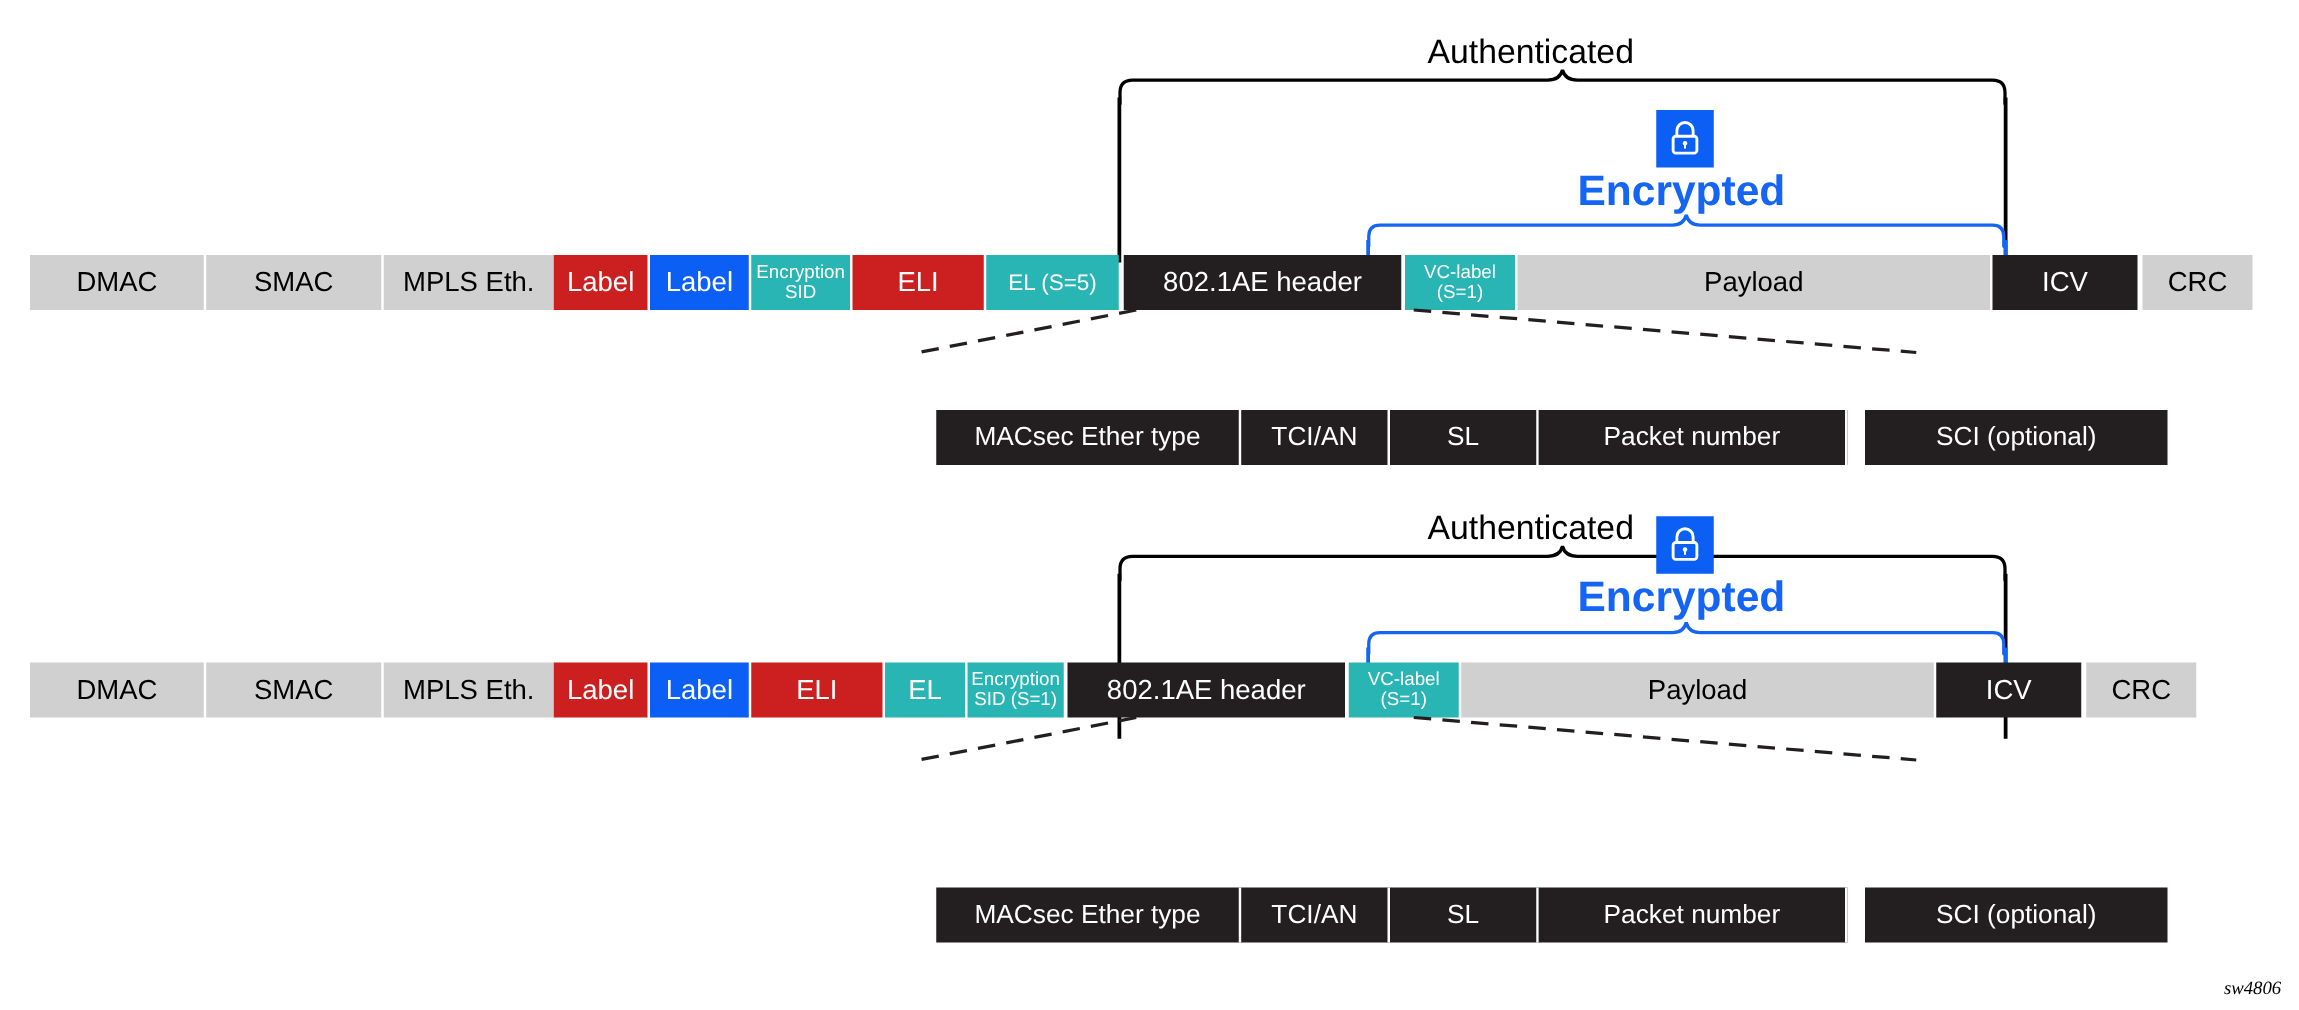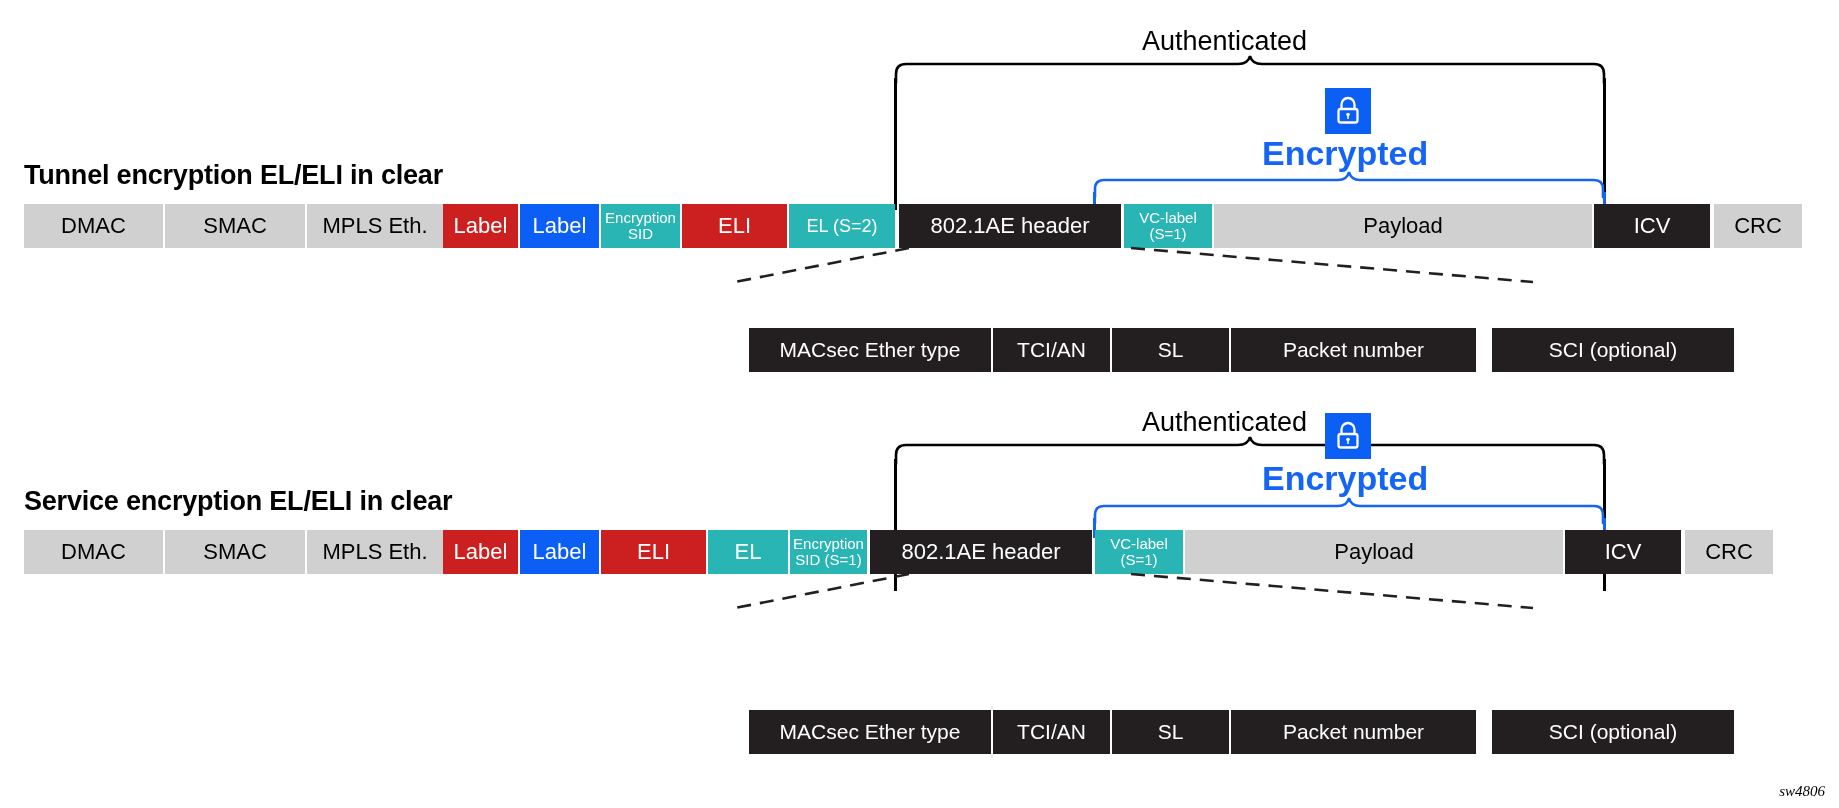--- a/index.html
+++ b/index.html
@@ -99,38 +99,37 @@
   <div class="abs enc-label" style="left:1262px; top:134px;">Encrypted</div>
 
   <div class="abs" style="left:1093px; top:176px;">
     <svg width="513" height="22" viewBox="0 0 513 22">
       <path d="M2,21 L2,13 Q2,4 11,4 L245,4 Q254,4 256,-4 Q258,4 267,4 L501,4 Q510,4 510,13 L510,21" fill="none" stroke="#1565f5" stroke-width="2.6" stroke-linecap="round"></path>
     </svg>
   </div>
   <div class="abs" style="left:1093px; top:192px; width:2.6px; height:20px; background:#1565f5;"></div>
   <div class="abs" style="left:1603px; top:192px; width:2.6px; height:20px; background:#1565f5;"></div>
 
-  <div class="abs row-title" style="left:24px; top:160px;">Tunnel encryption EL/ELI in clear</div>
 
   <div class="packet" style="left:24px; top:204px; width:1786px;">
     <div class="cell gray fs22" style="width:139px;">DMAC</div>
     <div class="cell sp" style="width:2px;"></div>
     <div class="cell gray fs22" style="width:140px;">SMAC</div>
     <div class="cell sp" style="width:2px;"></div>
     <div class="cell gray fs22" style="width:136px;">MPLS Eth.</div>
     <div class="cell red fs22" style="width:75px;">Label</div>
     <div class="cell sp" style="width:2px;"></div>
     <div class="cell blue fs22" style="width:79px;">Label</div>
     <div class="cell sp" style="width:2px;"></div>
     <div class="cell teal fs15" style="width:79px;">Encryption
 SID</div>
     <div class="cell sp" style="width:2px;"></div>
     <div class="cell red fs22" style="width:105px;">ELI</div>
     <div class="cell sp" style="width:2px;"></div>
-    <div class="cell teal fs18" style="width:106px;">EL (S=2)</div>
+    <div class="cell teal fs18" style="width:106px;">EL (S=5)</div>
     <div class="cell sp" style="width:4px;"></div>
     <div class="cell black fs22" style="width:222px;">802.1AE header</div>
     <div class="cell sp" style="width:3px;"></div>
     <div class="cell teal fs15" style="width:88px;">VC-label
 (S=1)</div>
     <div class="cell sp" style="width:2px;"></div>
     <div class="cell gray fs22" style="width:378px;">Payload</div>
     <div class="cell sp" style="width:2px;"></div>
     <div class="cell black fs22" style="width:116px;">ICV</div>
     <div class="cell sp" style="width:4px;"></div>
@@ -174,35 +173,34 @@
   <div class="abs enc-label" style="left:1262px; top:459px;">Encrypted</div>
 
   <div class="abs" style="left:1093px; top:502px;">
     <svg width="513" height="22" viewBox="0 0 513 22">
       <path d="M2,21 L2,13 Q2,4 11,4 L245,4 Q254,4 256,-4 Q258,4 267,4 L501,4 Q510,4 510,13 L510,21" fill="none" stroke="#1565f5" stroke-width="2.6" stroke-linecap="round"></path>
     </svg>
   </div>
   <div class="abs" style="left:1093px; top:518px; width:2.6px; height:20px; background:#1565f5;"></div>
   <div class="abs" style="left:1603px; top:518px; width:2.6px; height:20px; background:#1565f5;"></div>
 
-  <div class="abs row-title" style="left:24px; top:486px;">Service encryption EL/ELI in clear</div>
 
   <div class="packet" style="left:24px; top:530px; width:1786px;">
     <div class="cell gray fs22" style="width:139px;">DMAC</div>
     <div class="cell sp" style="width:2px;"></div>
     <div class="cell gray fs22" style="width:140px;">SMAC</div>
     <div class="cell sp" style="width:2px;"></div>
     <div class="cell gray fs22" style="width:136px;">MPLS Eth.</div>
     <div class="cell red fs22" style="width:75px;">Label</div>
     <div class="cell sp" style="width:2px;"></div>
     <div class="cell blue fs22" style="width:79px;">Label</div>
     <div class="cell sp" style="width:2px;"></div>
     <div class="cell red fs22" style="width:105px;">ELI</div>
     <div class="cell sp" style="width:2px;"></div>
-    <div class="cell teal fs22" style="width:80px;">EL</div>
+    <div class="cell teal fs22" style="width:64px;">EL</div>
     <div class="cell sp" style="width:2px;"></div>
     <div class="cell teal fs15" style="width:77px;">Encryption
 SID (S=1)</div>
     <div class="cell sp" style="width:3px;"></div>
     <div class="cell black fs22" style="width:222px;">802.1AE header</div>
     <div class="cell sp" style="width:3px;"></div>
     <div class="cell teal fs15" style="width:88px;">VC-label
 (S=1)</div>
     <div class="cell sp" style="width:2px;"></div>
     <div class="cell gray fs22" style="width:378px;">Payload</div>

